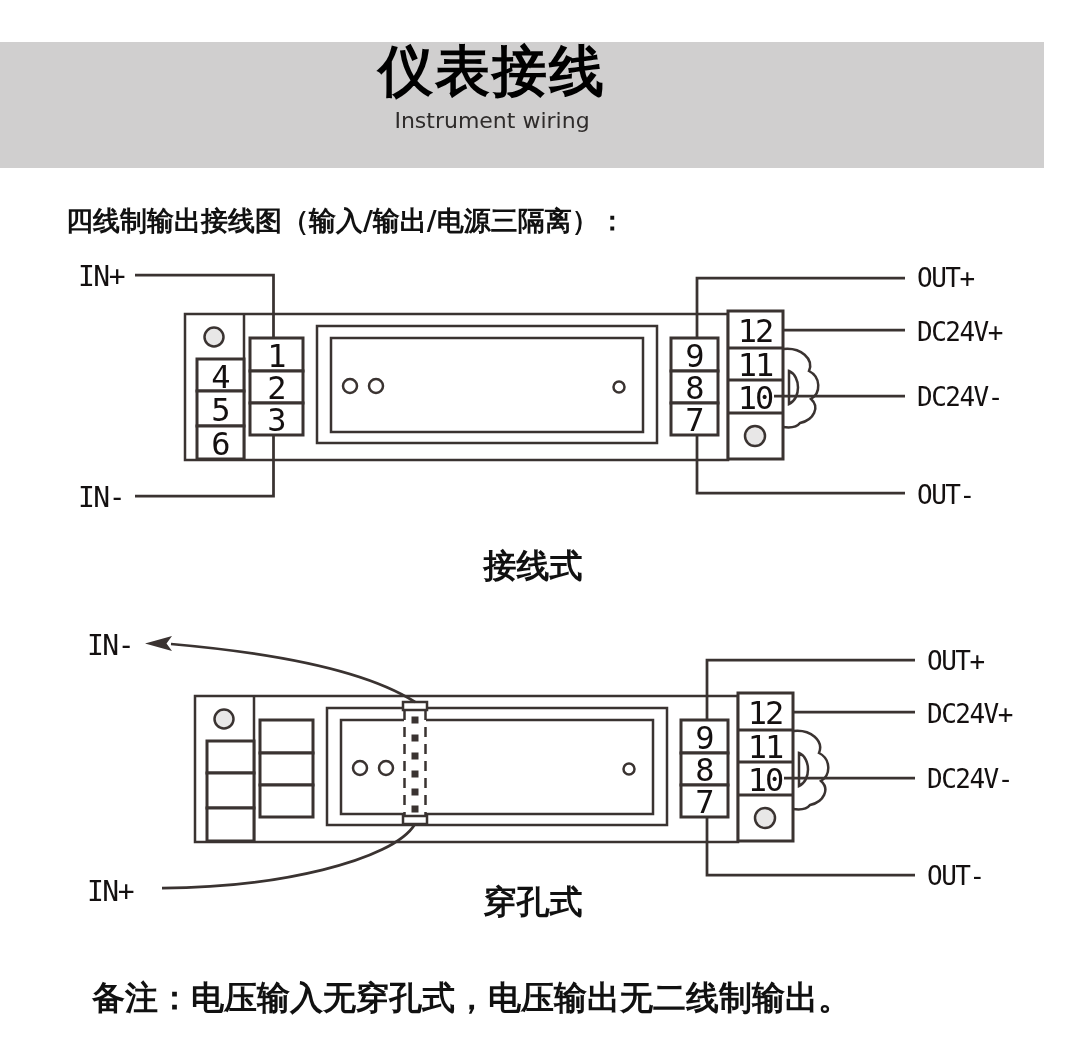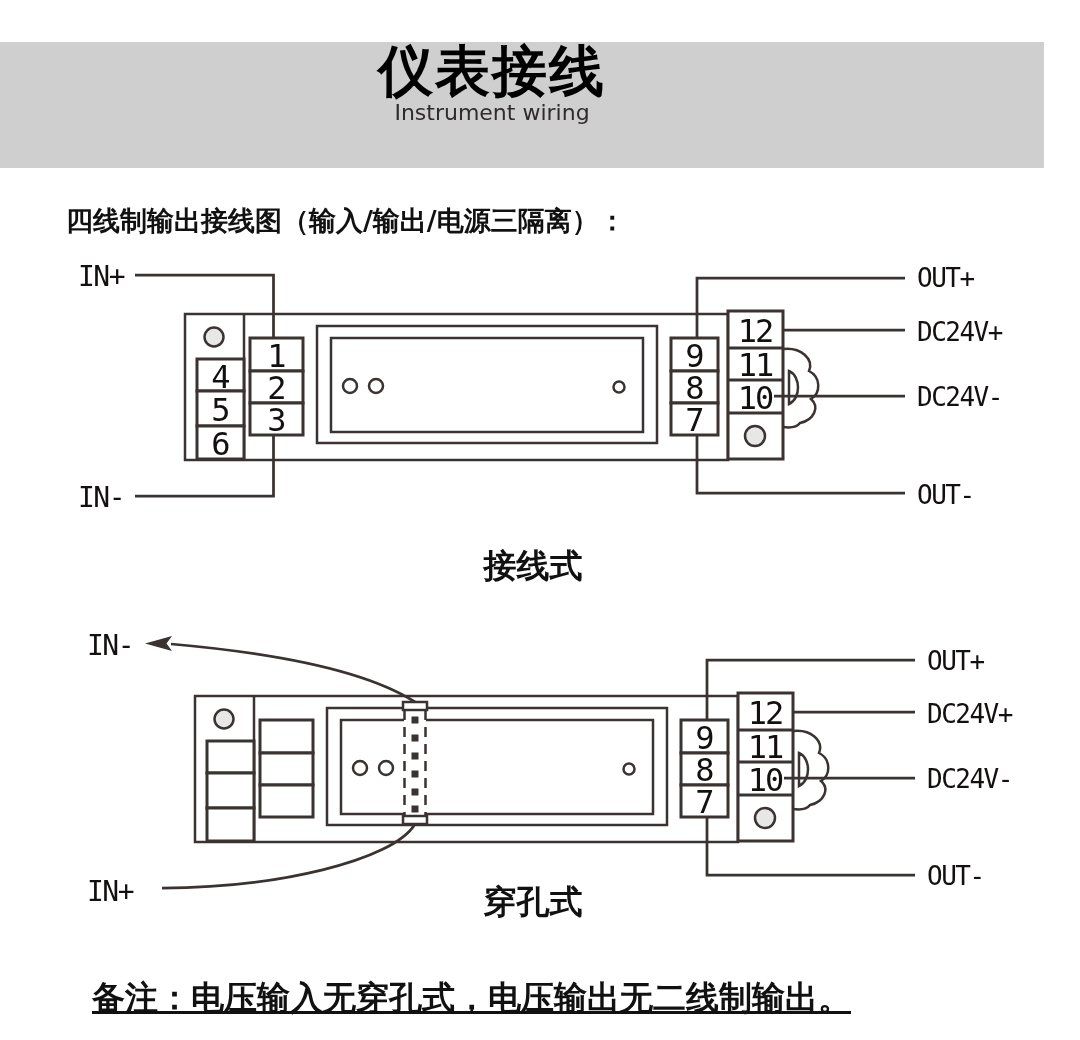--- a/index.html
+++ b/index.html
@@ -13,29 +13,29 @@
     position:absolute;left:0;top:42px;width:1044px;height:126px;
     background:var(--header-bg,#d0cfcf);
     display:flex;flex-direction:column;align-items:center;justify-content:flex-start;
   }
   .header-inner{transform:translateX(-30px);text-align:center;}
   .page-title{
     font-size:55px;line-height:58px;font-weight:bold;color:#000;
     letter-spacing:2px;
   }
   .page-subtitle{
-    font-size:22px;line-height:26px;color:#2f2c2b;margin-top:0px;
+    font-size:22px;line-height:26px;color:#2f2c2b;margin-top:8px;
   }
   .intro-line{
     position:absolute;left:66px;top:203px;
     font-size:27px;font-weight:700;color:#111;
   }
   .note-line{
     position:absolute;left:92px;top:976px;
-    font-size:33px;font-weight:600;color:#111;text-decoration:underline;
+    font-size:33px;font-weight:600;color:#111;
   }
   svg{position:absolute;left:0;top:0;}
   .ln  {fill:none;stroke:var(--line,#3a3331);stroke-width:2.5px;}
   .bodyfill{fill:#ffffff;stroke:var(--line,#3a3331);stroke-width:2.5px;}
   .cell{fill:#ffffff;stroke:var(--line,#3a3331);stroke-width:3px;}
   .cl  {fill:none;stroke:var(--line,#3a3331);stroke-width:3px;}
   .dot {fill:#e8e7e7;stroke:var(--line,#3a3331);stroke-width:2.5px;}
   .pip {fill:none;stroke:var(--line,#3a3331);stroke-width:2.5px;}
   .wire{fill:none;stroke:var(--line,#3a3331);stroke-width:2.75px;}
   .dash{fill:none;stroke:var(--line,#3a3331);stroke-width:2.5px;stroke-dasharray:10 7;}

